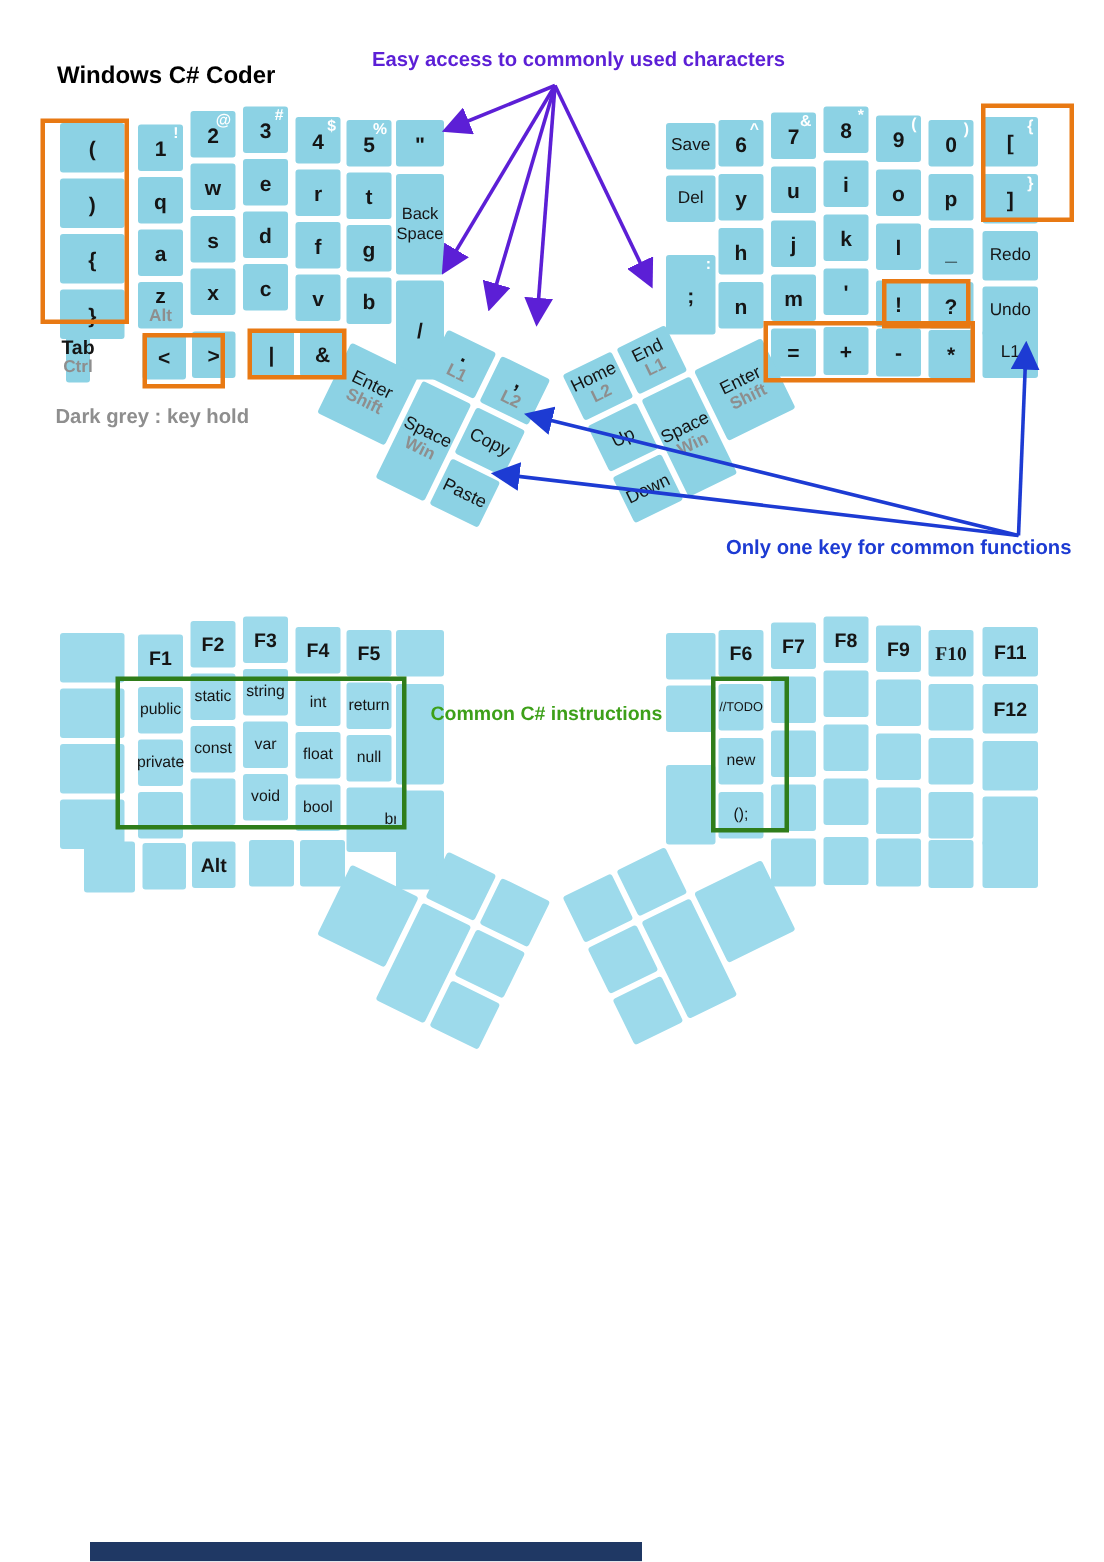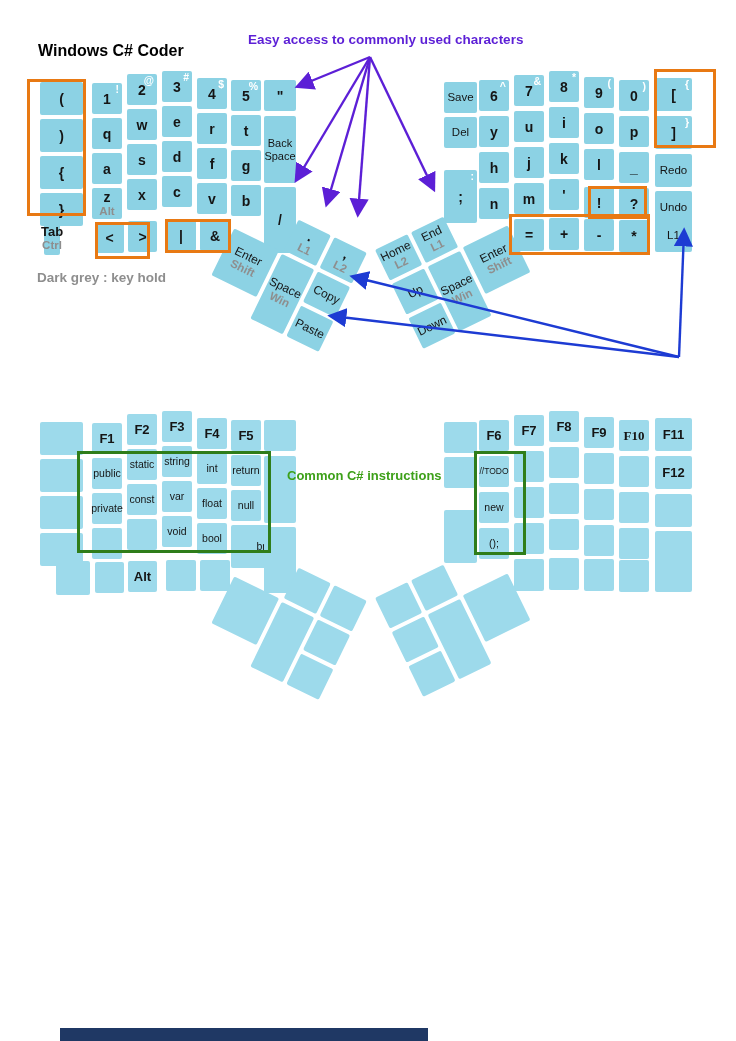--- a/index.html
+++ b/index.html
@@ -35,20 +35,21 @@
   #arrows{position:absolute;left:0;top:0;z-index:5;pointer-events:none;}
   #bar{position:absolute;z-index:2;}
 </style>
 </head>
 <body>
 
 <div id="stage">
   <div class="label title" id="title1">Windows C# Coder</div>
   <div class="label" id="easy">Easy access to commonly used characters</div>
   <div class="label" id="holdnote">Dark grey : key hold</div>
+  <div class="label" id="onekey">Only one key for common functions</div>
   <div class="label" id="common">Common C# instructions</div>
 
   <svg id="arrows" width="736" height="1041">
     <defs>
       <marker id="ah-purple" markerWidth="8" markerHeight="8" refX="6" refY="4" orient="auto">
         <path id="ahp-purple" d="M0,0 L8,4 L0,8 z" fill="#5c1fd6"></path>
       </marker>
       <marker id="ah-blue" markerWidth="8" markerHeight="8" refX="6" refY="4" orient="auto">
         <path id="ahp-blue" d="M0,0 L8,4 L0,8 z" fill="#1d3bd3"></path>
       </marker>

